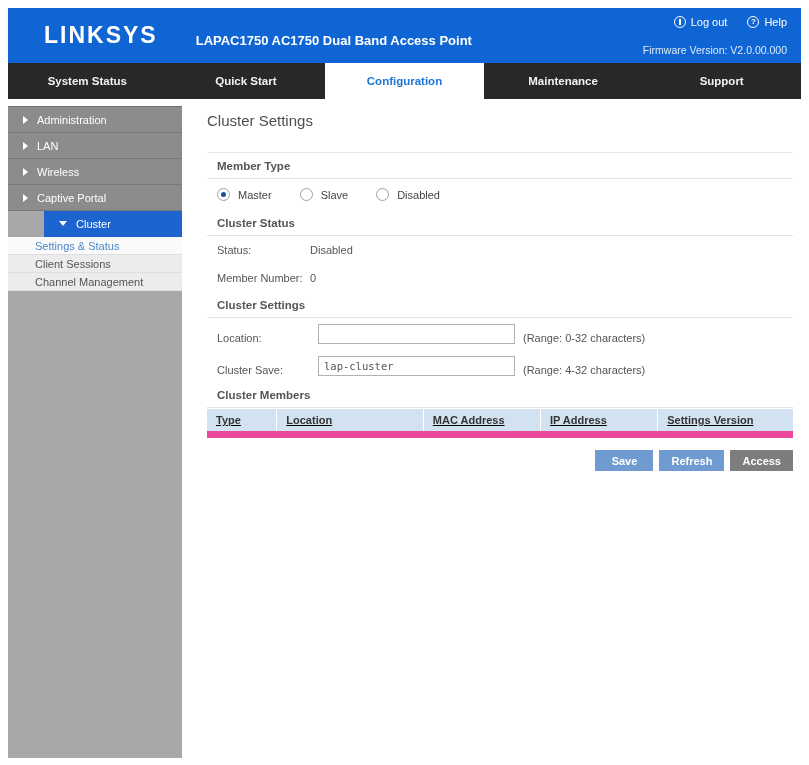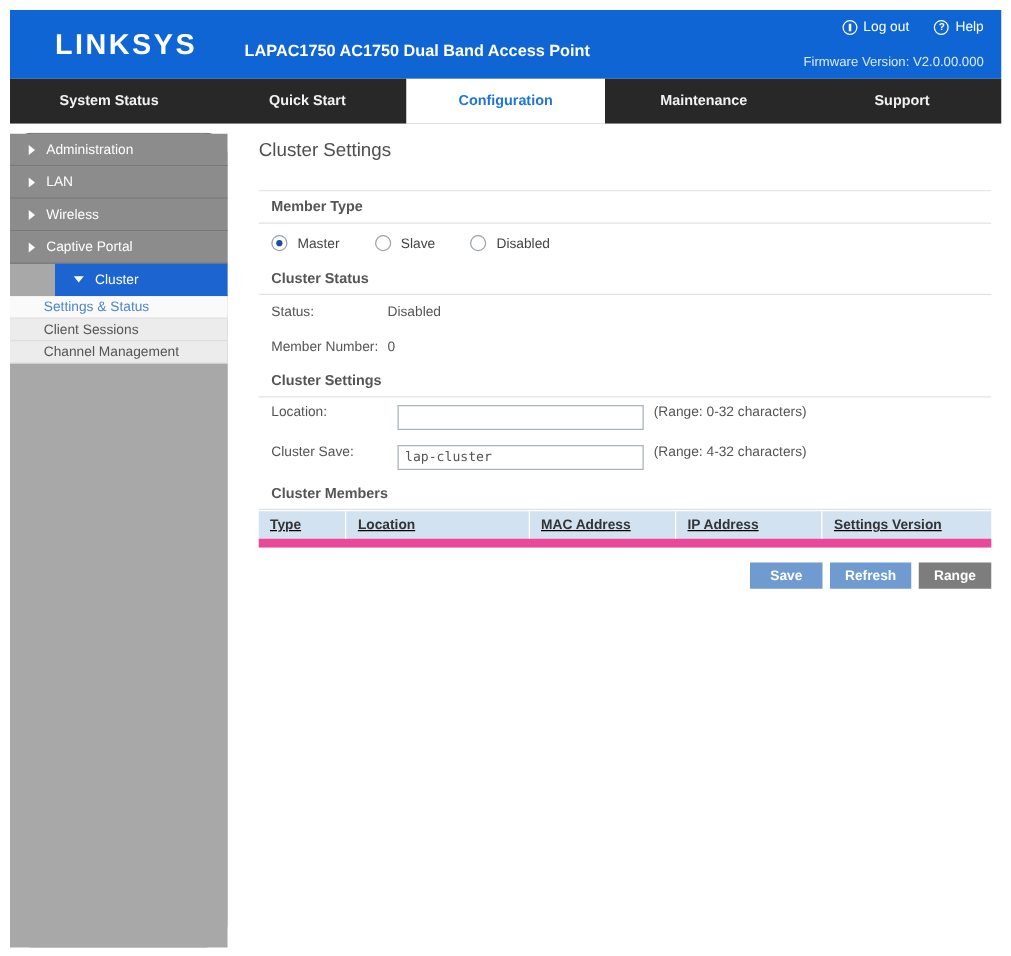--- a/index.html
+++ b/index.html
@@ -74,21 +74,20 @@
   
   .content { display: flex; height: 659px; background: #fff; }
 
   
   .sidebar {
     width: 174px;
     margin-top: 7px;
     background: #a8a8a8;
     display: flex; flex-direction: column;
     border-top: 1px solid #6e6e6e;
-    border-radius: 18px;
   }
   .nav-item {
     height: 26px;
     background: #8c8c8c;
     border-bottom: 1px solid #787878;
     color: #fff; font-size: 11px;
     display: flex; align-items: center;
     padding-left: 15px; gap: 9px;
     cursor: pointer;
   }
@@ -144,21 +143,21 @@
     width: 5px; height: 5px; border-radius: 50%;
     background: #1b4f9e;
   }
 
   .kv-row {
     display: flex; align-items: center;
     padding: 8px 10px; font-size: 11px; color: #555;
   }
   .kv-label { width: 93px; flex: none; }
   .field-row {
-    display: flex; align-items: flex-start;
+    display: flex; align-items: flex-end;
     padding: 6px 10px; font-size: 11px; color: #555;
   }
   .field-label { width: 101px; flex: none; }
   .text-input {
     width: 197px; height: 20px;
     border: 1px solid #aab3bc;
     background: #fff;
     font-family: "Liberation Sans", sans-serif;
     font-size: 11px; color: #555;
     padding: 0 5px;
@@ -313,18 +312,18 @@
             <div class="th c-ip">IP Address</div>
             <div class="th c-fw">Settings Version</div>
           </div>
         </div>
 
       </div>
 
       <div class="btn-row">
         <button class="btn btn-blue">Save</button>
         <button class="btn btn-blue">Refresh</button>
-        <button class="btn btn-gray">Range</button>
+        <button class="btn btn-gray">Access</button>
       </div>
 
     </div>
   </div>
 </div>
 
 </body></html>

